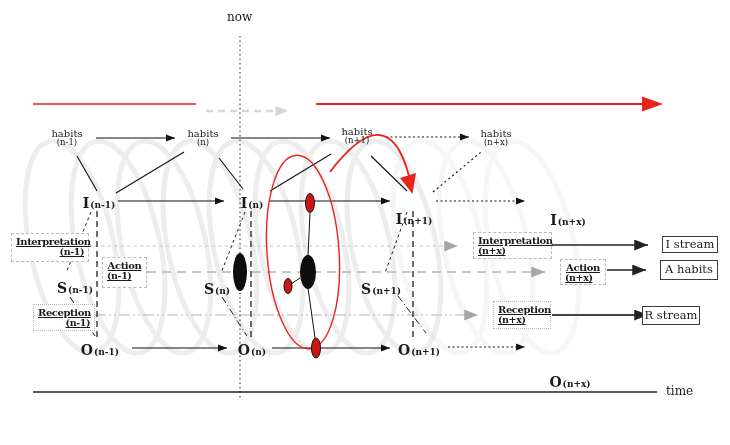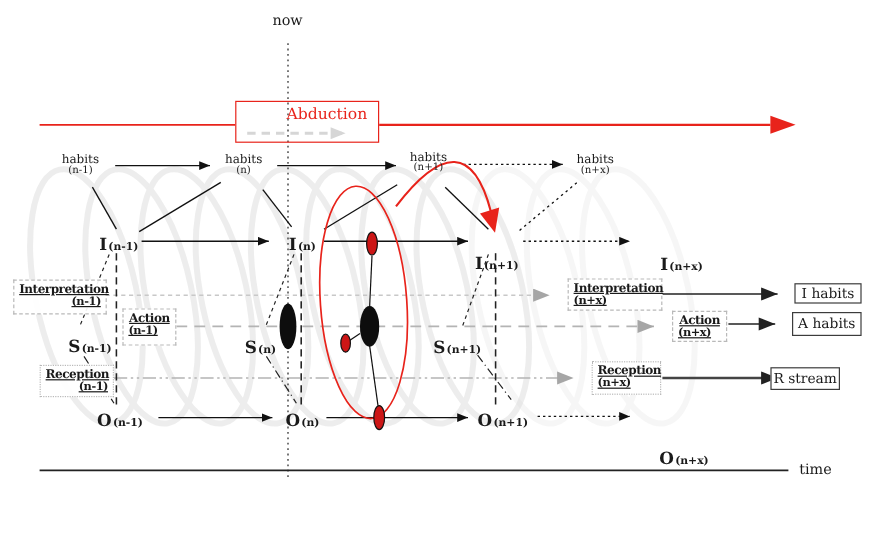--- a/index.html
+++ b/index.html
@@ -139,23 +139,20 @@
       <ellipse cx="310" cy="203" rx="4.5" ry="9.5" fill="#cc1616" stroke="#111" stroke-width="1"></ellipse>
       <ellipse cx="288" cy="286" rx="4" ry="7.5" fill="#cc1616" stroke="#111" stroke-width="1"></ellipse>
       <ellipse cx="316" cy="348" rx="4.5" ry="10" fill="#cc1616" stroke="#111" stroke-width="1"></ellipse>
     </g>
   </svg>
 
   <div class="now" style="left:227px;top:10px;">now</div>
   <div class="now" style="left:224px;top:413px;">now</div>
   <div class="time" style="left:666px;top:384px;">time</div>
 
-  <div class="abox">
-    <span>Abduction</span>
-  </div>
 
   <div class="lbl" style="left:67px;top:128px;">
     <span class="habits-main">habits</span>
     <span class="habits-sub">(n-1)</span>
     </div>
   <div class="lbl" style="left:203px;top:128px;">
     <span class="habits-main">habits</span>
     <span class="habits-sub">(n)</span>
     </div>
   <div class="lbl" style="left:357px;top:126px;">
@@ -212,19 +209,19 @@
   <div class="pbox" style="left:560px;top:259px;width:46px;height:26px;">
     <span class="t">Action</span>
     <span class="s l">(n+x)</span>
     </div>
   <div class="pbox dd" style="left:493px;top:301px;width:58px;height:28px;">
     <span class="t" style="text-align:left;">Reception</span>
     <span class="s l">(n+x)</span>
     </div>
 
   <div class="sbox" style="left:662px;top:236px;width:56px;height:17px;line-height:14px;">
-    <span>I habits</span></div>
+    <span>I stream</span></div>
   <div class="sbox" style="left:660px;top:260px;width:58px;height:20px;line-height:17px;">
     <span>A habits</span></div>
   <div class="sbox" style="left:642px;top:306px;width:58px;height:19px;line-height:16px;">
     <span>R stream</span></div>
 
 </div>
 
 </body></html>

